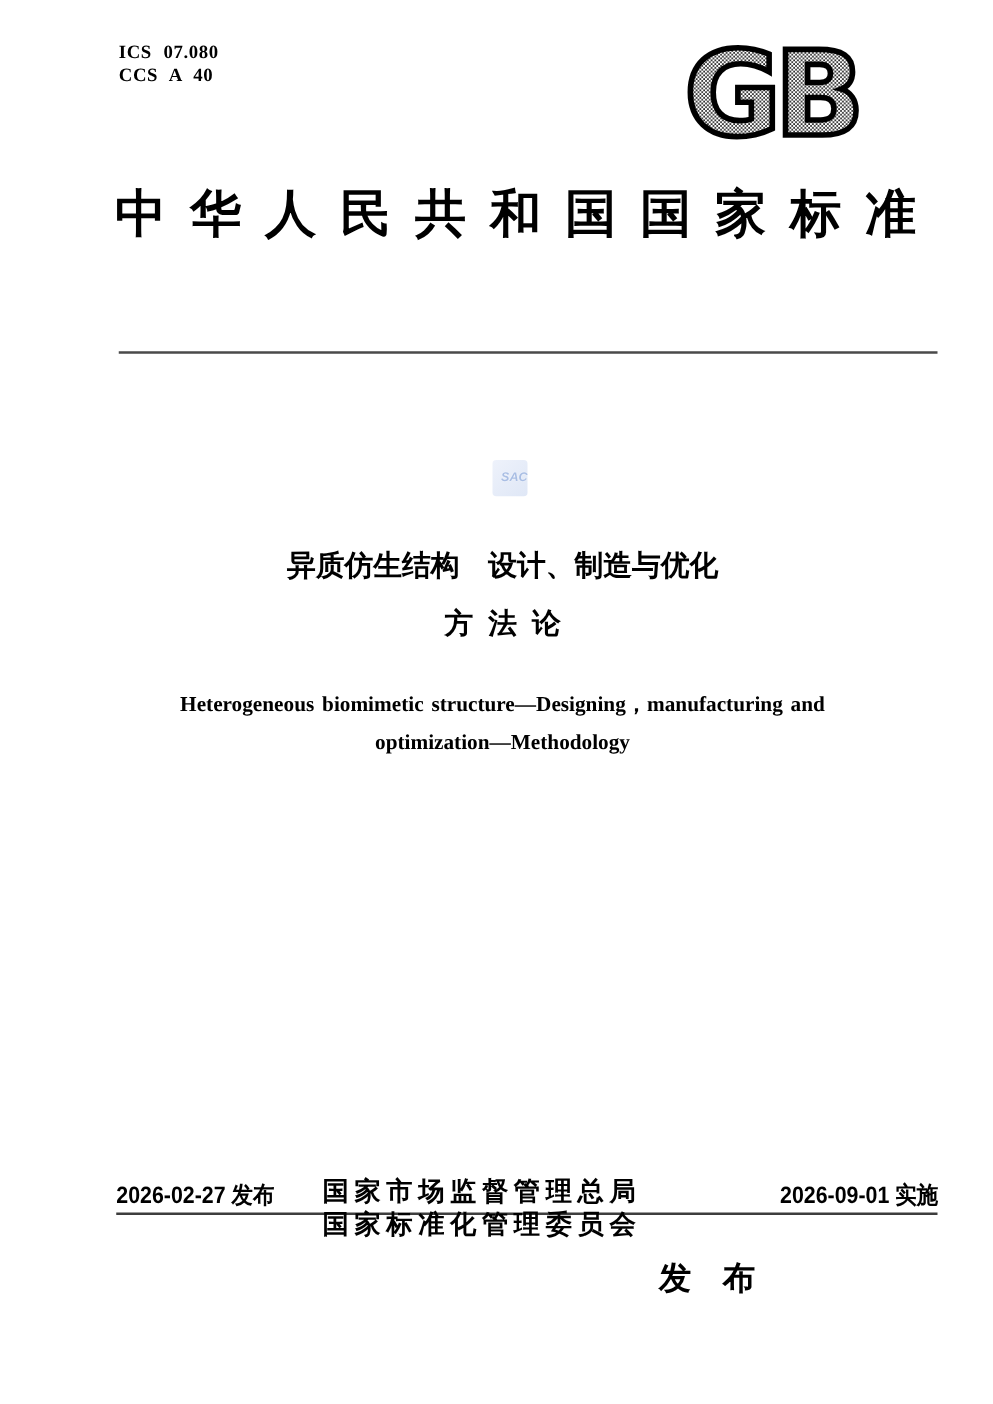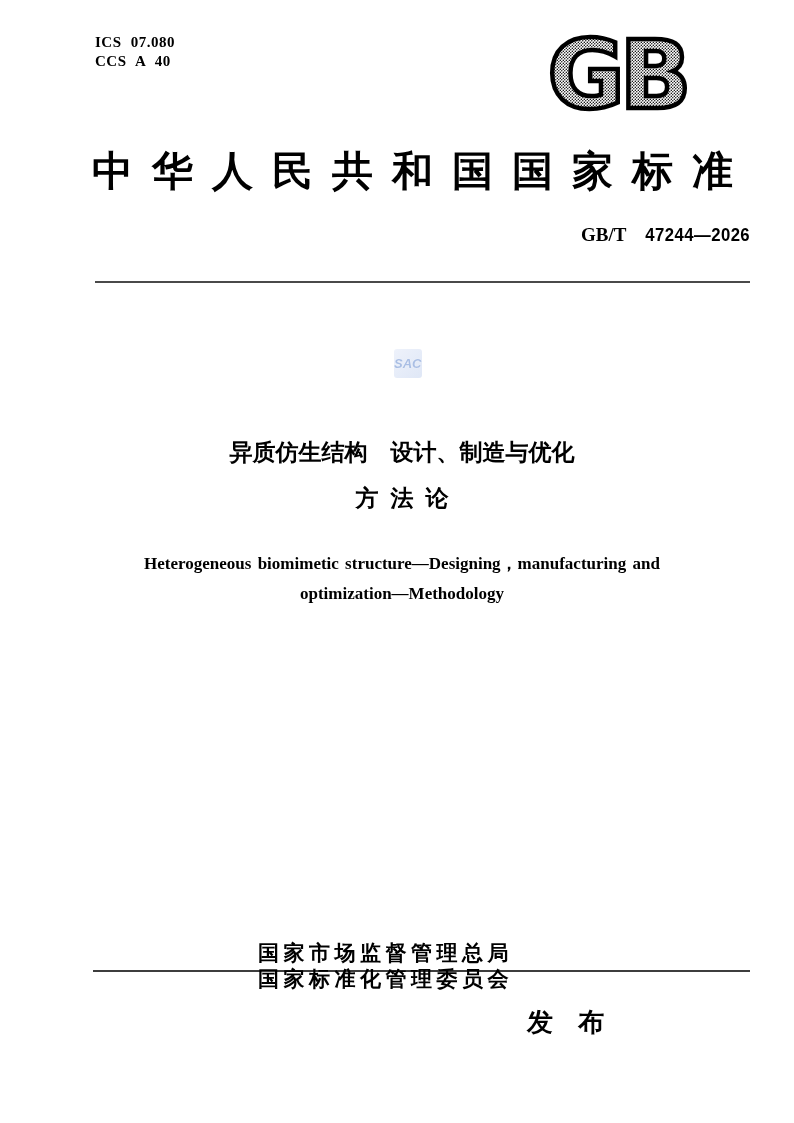--- a/index.html
+++ b/index.html
@@ -76,32 +76,32 @@
     height: 2px;
     background: #4a4a4a;
   }
   .rule-top { left: 95px; right: 54px; top: 281px; }
   .rule-bottom { left: 93px; right: 54px; top: 970px; background: #3d3d3d; }
 
   
   .watermark {
     position: absolute;
     left: 394px;
-    top: 349px;
+    top: 368px;
     width: 28px;
     height: 29px;
     border-radius: 3px;
     background: linear-gradient(135deg, #eef2fb 0%, #dfe7f6 100%);
     display: flex;
     align-items: center;
-    justify-content: flex-start;
+    justify-content: flex-end;
     font-family: "Liberation Sans", sans-serif;
     font-style: italic;
     font-weight: bold;
-    font-size: 13px;
+    font-size: 10px;
     color: #a9bee4;
     text-shadow: 0 0 1px #ffffff;
   }
 
   
   .title-zh {
     position: absolute;
     left: 0;
     right: 0;
     top: 430px;
@@ -193,42 +193,41 @@
           <circle cx="0.8" cy="0.8" r="0.72" fill="#000"></circle>
           <circle cx="2.3" cy="2.3" r="0.72" fill="#000"></circle>
         </pattern>
       </defs>
       <text x="77" y="80" text-anchor="middle" font-size="94" font-weight="bold" font-family="'DejaVu Sans', sans-serif" letter-spacing="-5" fill="url(#halftone)" stroke="#000" stroke-width="4.5">GB</text>
     </svg>
   </div>
 
   <h1 class="heading">中华人民共和国国家标准</h1>
 
-  <div class="std-num">
-    <span class="prefix">GB/T</span>
-    <span> </span>
-    <span class="num">47244—2026</span>
-  </div>
 
   <div class="rule rule-top"></div>
 
   <div class="watermark">
     <span>SAC</span>
   </div>
 
   <div class="title-zh">
     <div>异质仿生结构　设计、制造与优化</div>
     <div class="zh2">方法论</div>
   </div>
 
   <div class="title-en">
     <div>Heterogeneous biomimetic structure—Designing，manufacturing and</div>
     <div>optimization—Methodology</div>
   </div>
 
+  <div class="dates">
+    <span class="issue">2026-02-27 发布</span>
+    <span class="impl">2026-09-01 实施</span>
+  </div>
 
   <div class="rule rule-bottom"></div>
 
   <div class="publisher-lines">
     <div>国家市场监督管理总局</div>
     <div>国家标准化管理委员会</div>
   </div>
   <div class="publish-label">发 布</div>
 
 </div>

